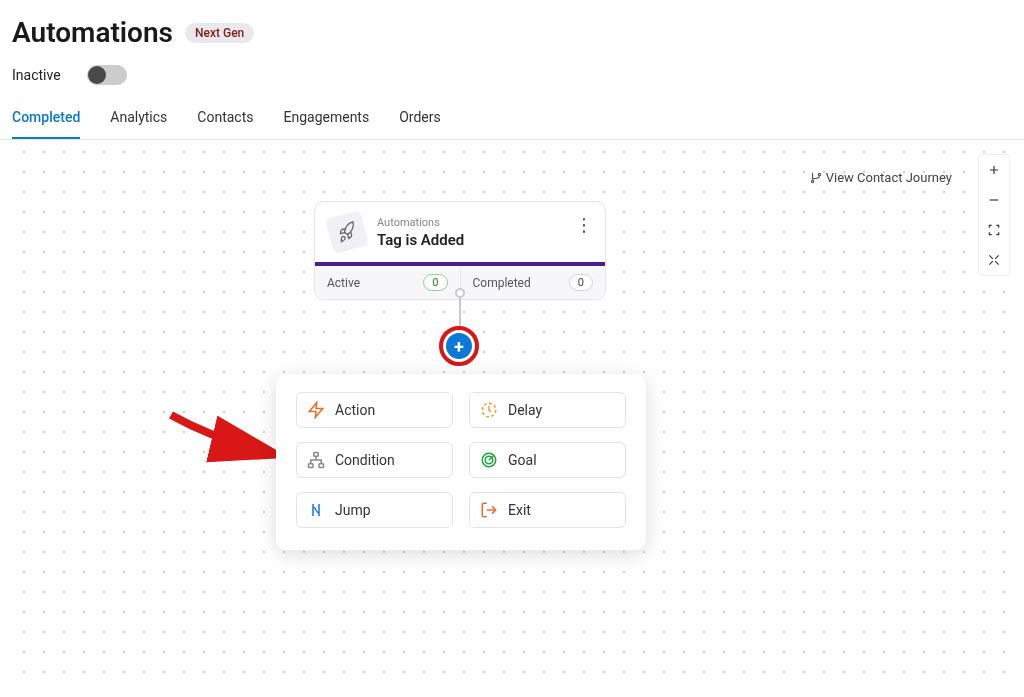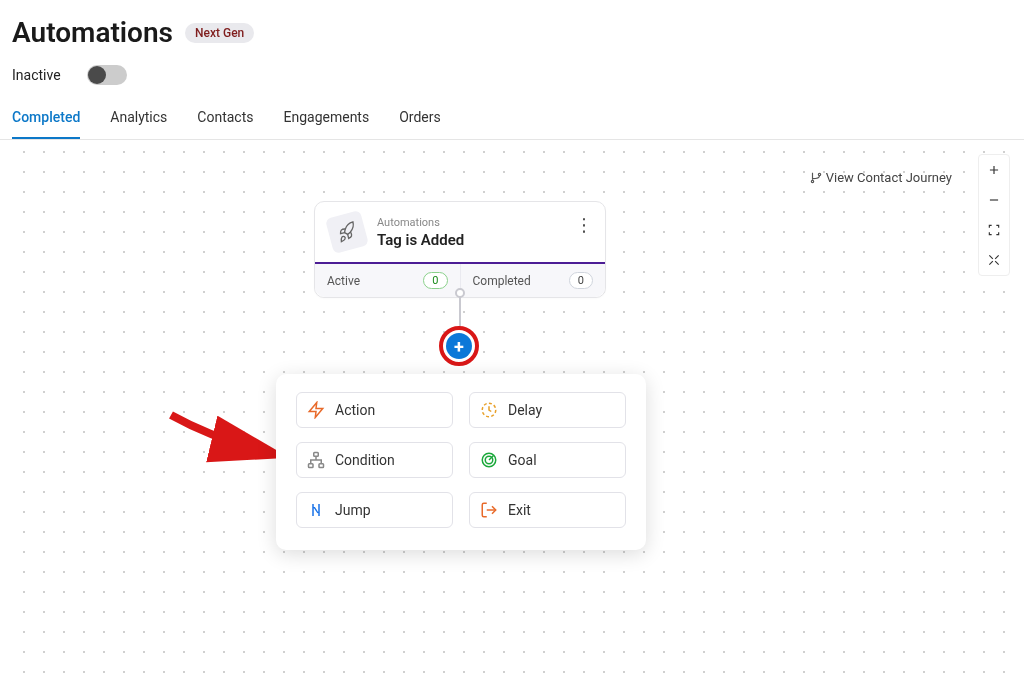--- a/index.html
+++ b/index.html
@@ -179,21 +179,21 @@
     .kebab {
       position: absolute;
       right: 12px;
       top: 12px;
       color: #444;
       font-size: 18px;
       cursor: pointer;
     }
     .trigger-stats {
       display: flex;
-      border-top: 2px solid #4c1d95;
+      border-top: 4px solid #4c1d95;
       background: #f7f7fa;
       border-radius: 0 0 10px 10px;
       align-items: flex-end;
     }
     .stat-cell {
       flex: 1;
       padding: 8px 12px;
       display: flex;
       align-items: center;
       justify-content: space-between;

